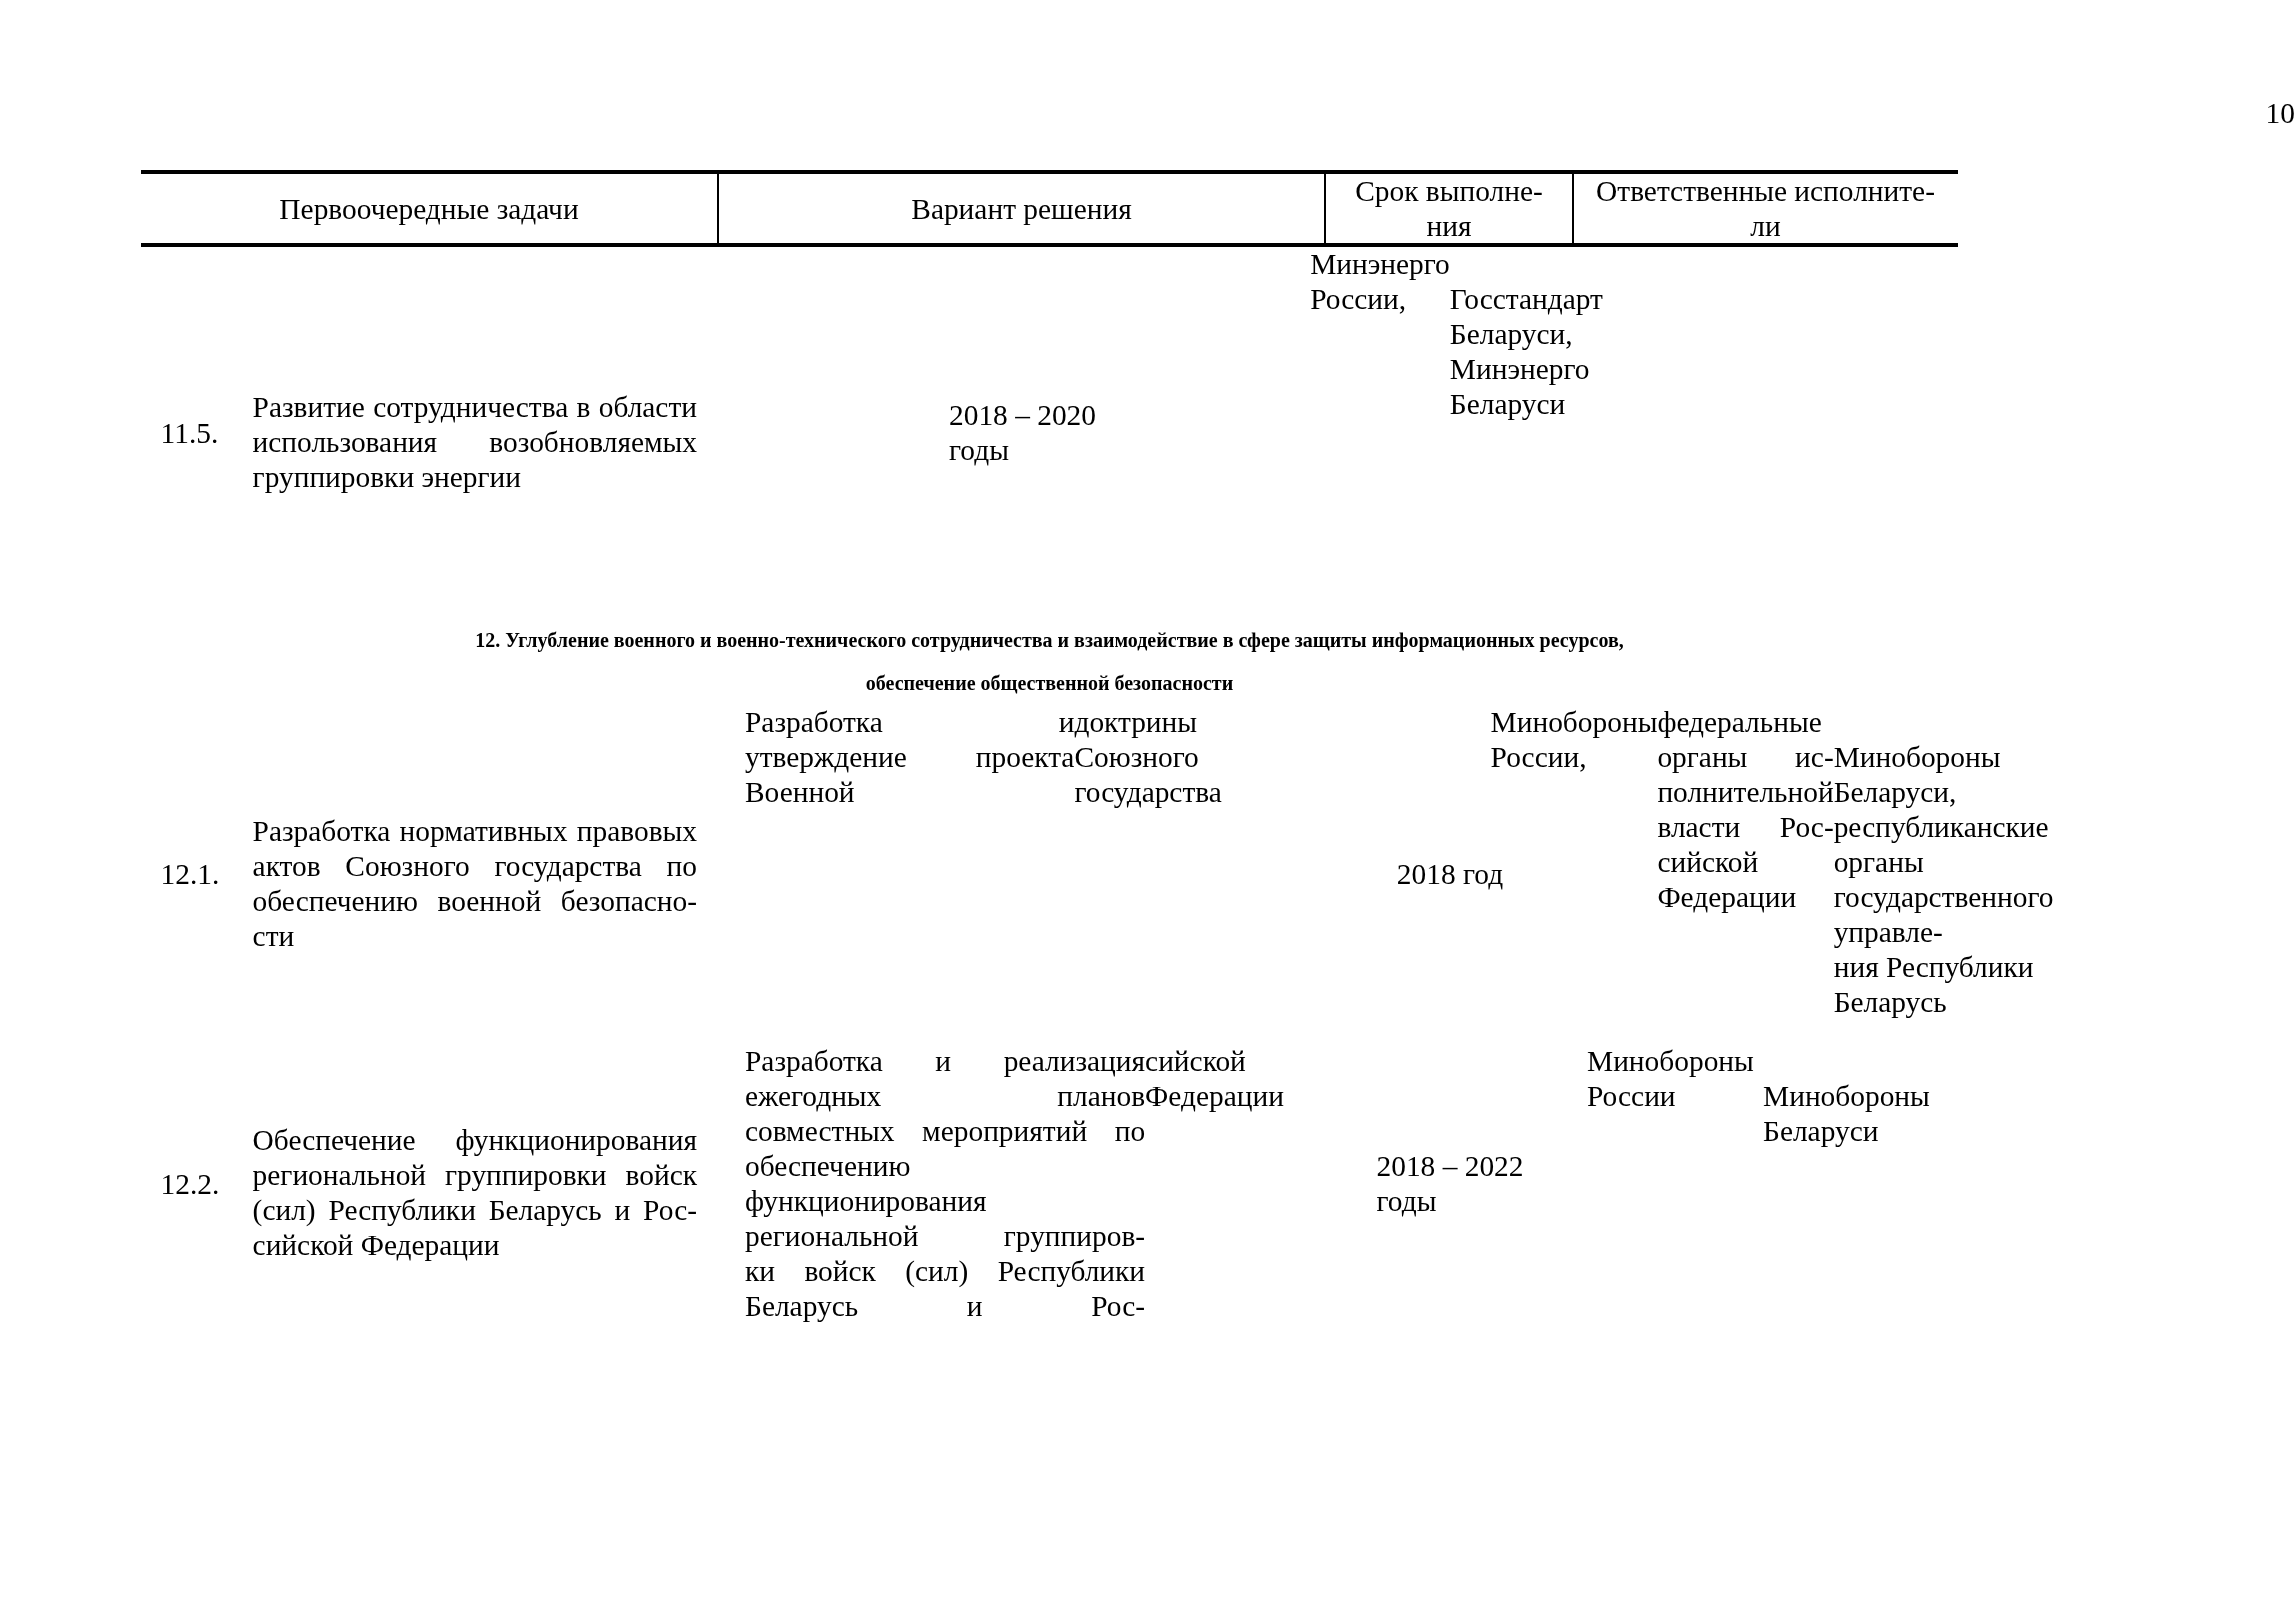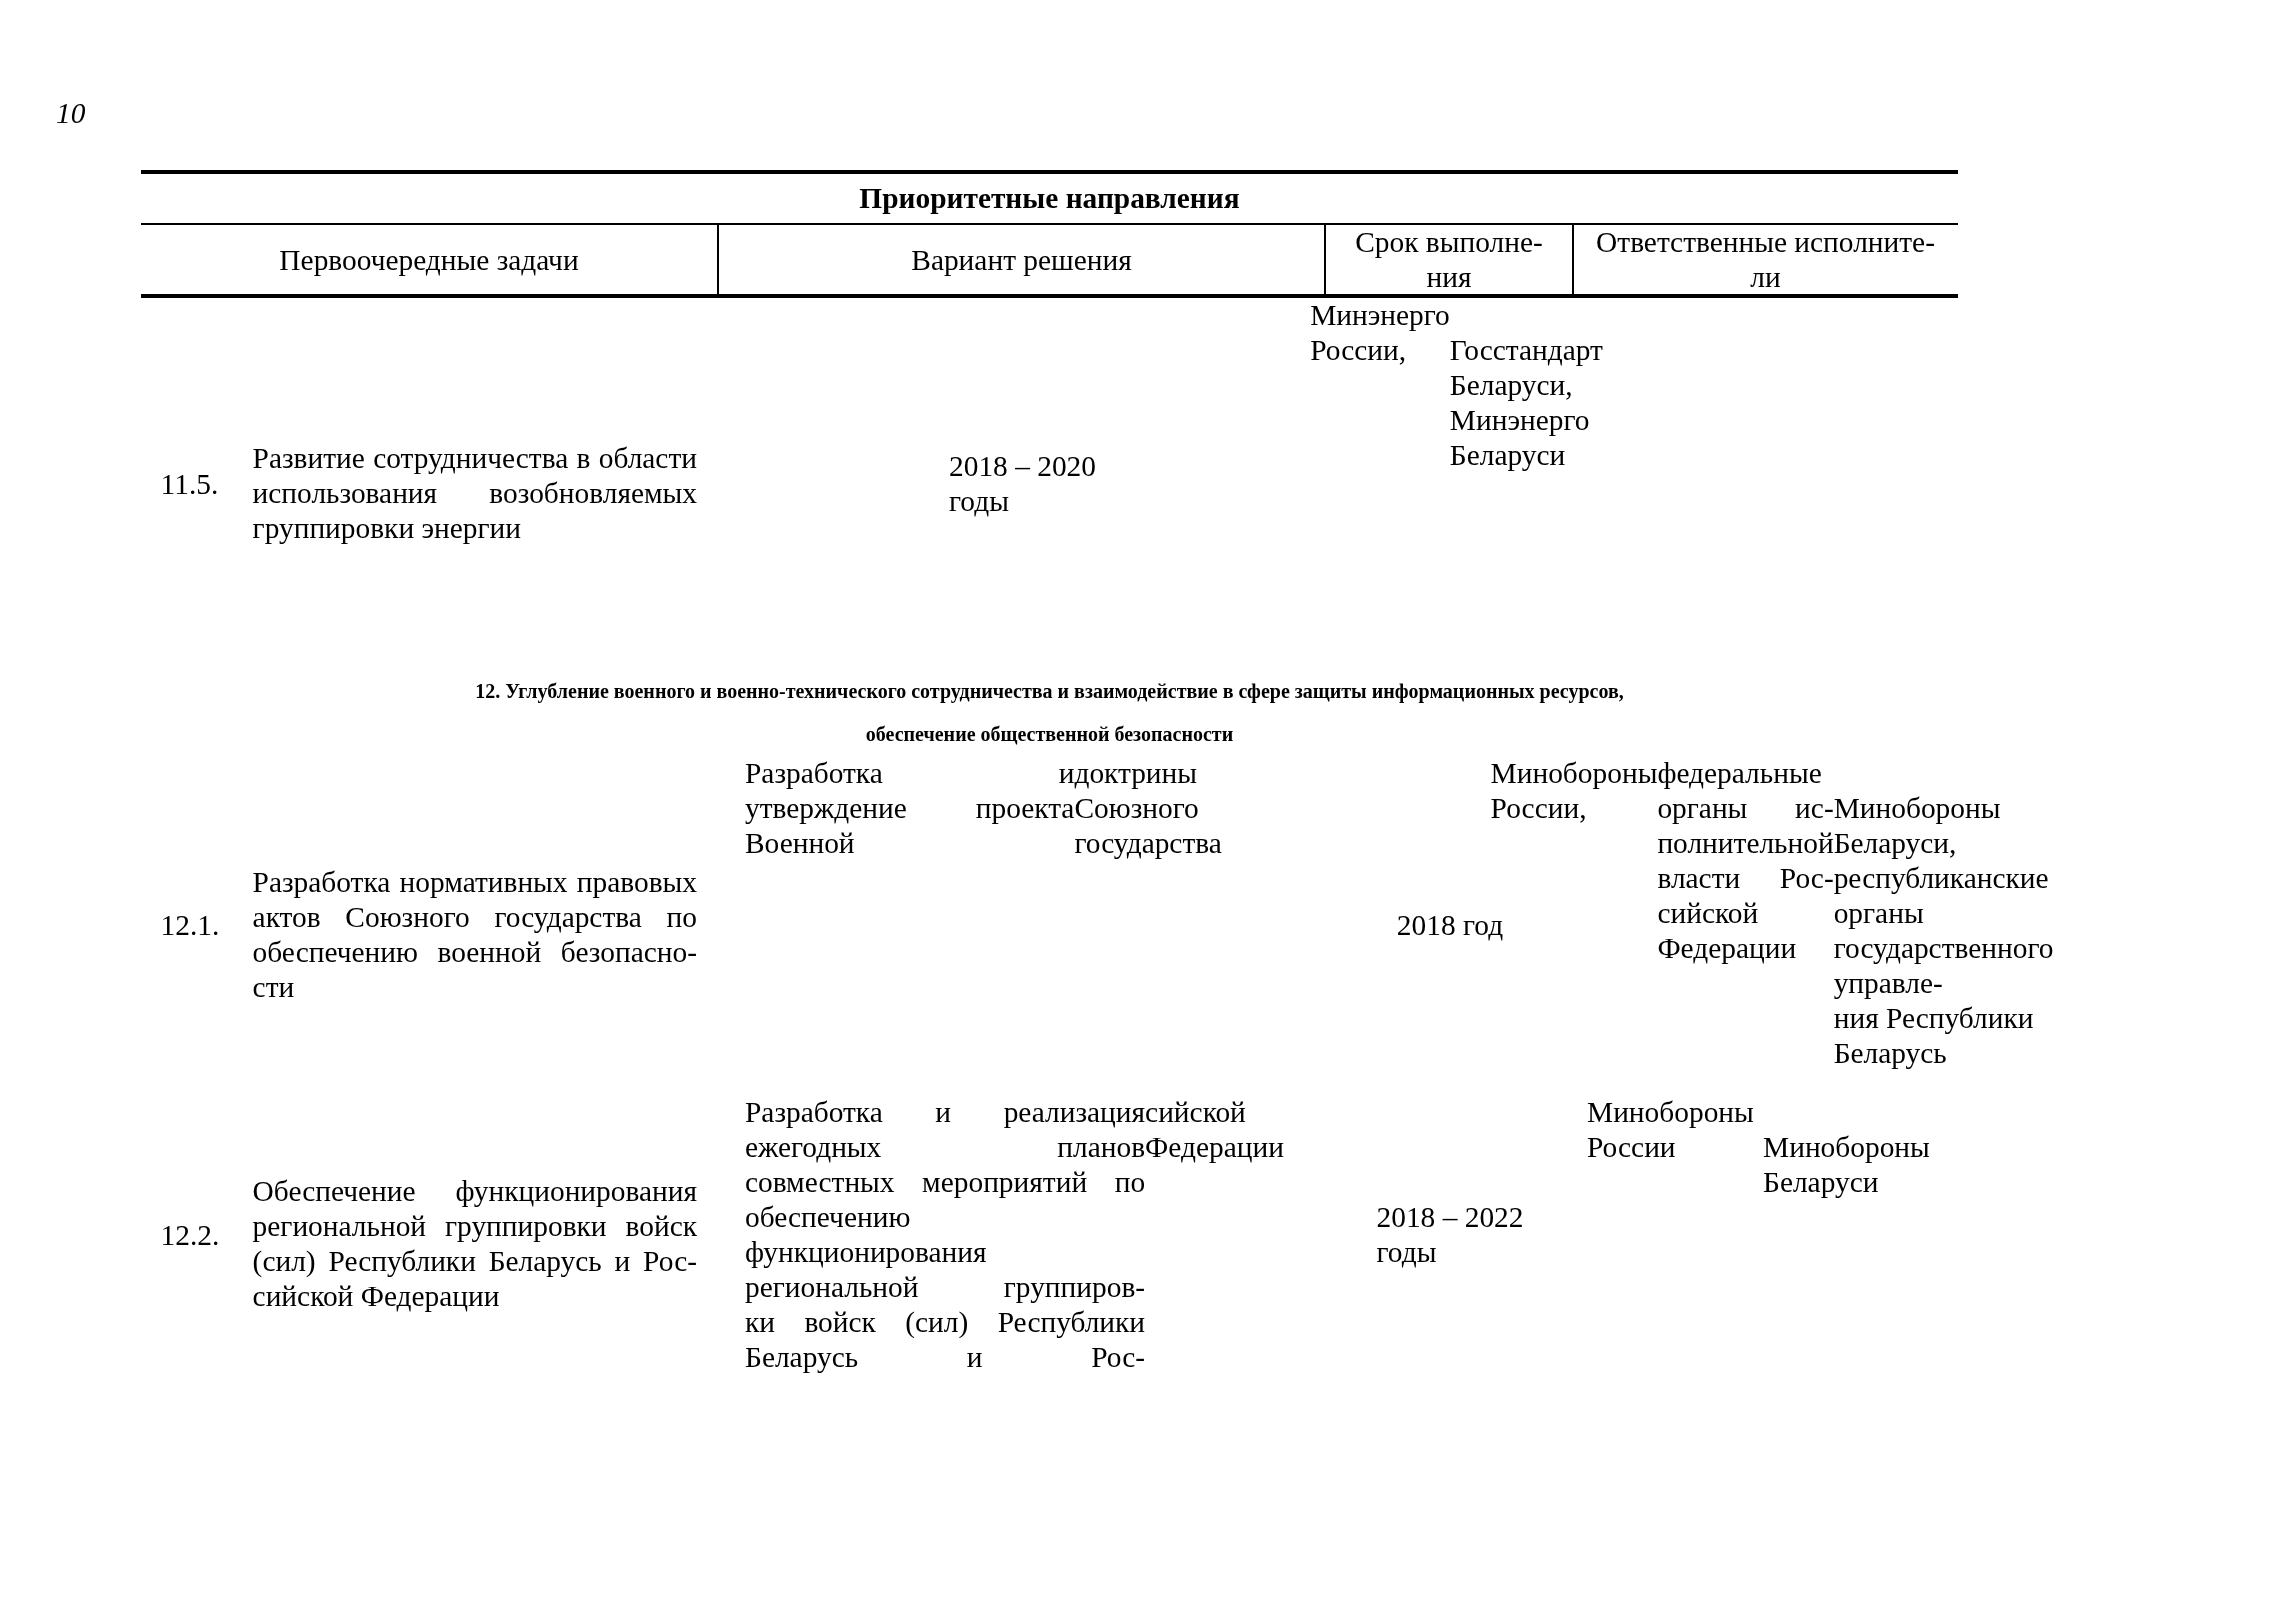--- a/index.html
+++ b/index.html
@@ -11,24 +11,23 @@
     color: #000000;
     font-family: "Liberation Serif", "DejaVu Serif", serif;
     font-size: 29.4px;
     line-height: 35px;
     box-sizing: border-box;
     padding-top: 96px;
     overflow: hidden;
   }
   .page-number {
     width: 100%;
-    text-align: left;
+    text-align: right;
     padding-left: 56px;
     box-sizing: border-box;
-    font-style: italic;
   }
   .doc-table {
     margin-top: 39px;
     margin-left: 141px;
     width: 1817px;
     border-top: 4.6px solid #000;
   }
   .title-row {
     height: 49px;
     border-bottom: 2.6px solid #000;
@@ -100,21 +99,20 @@
 </style>
 </head>
 <body>
 
 <div class="page">
 
   <div class="page-number">10</div>
 
   <div class="doc-table">
 
-    <div class="title-row">Приоритетные направления</div>
 
     <div class="header-row">
       <div class="hcell">Первоочередные задачи</div>
       <div class="hcell">Вариант решения</div>
       <div class="hcell">Срок выполне-
 ния</div>
       <div class="hcell last">Ответственные исполните-
 ли</div>
     </div>
 

